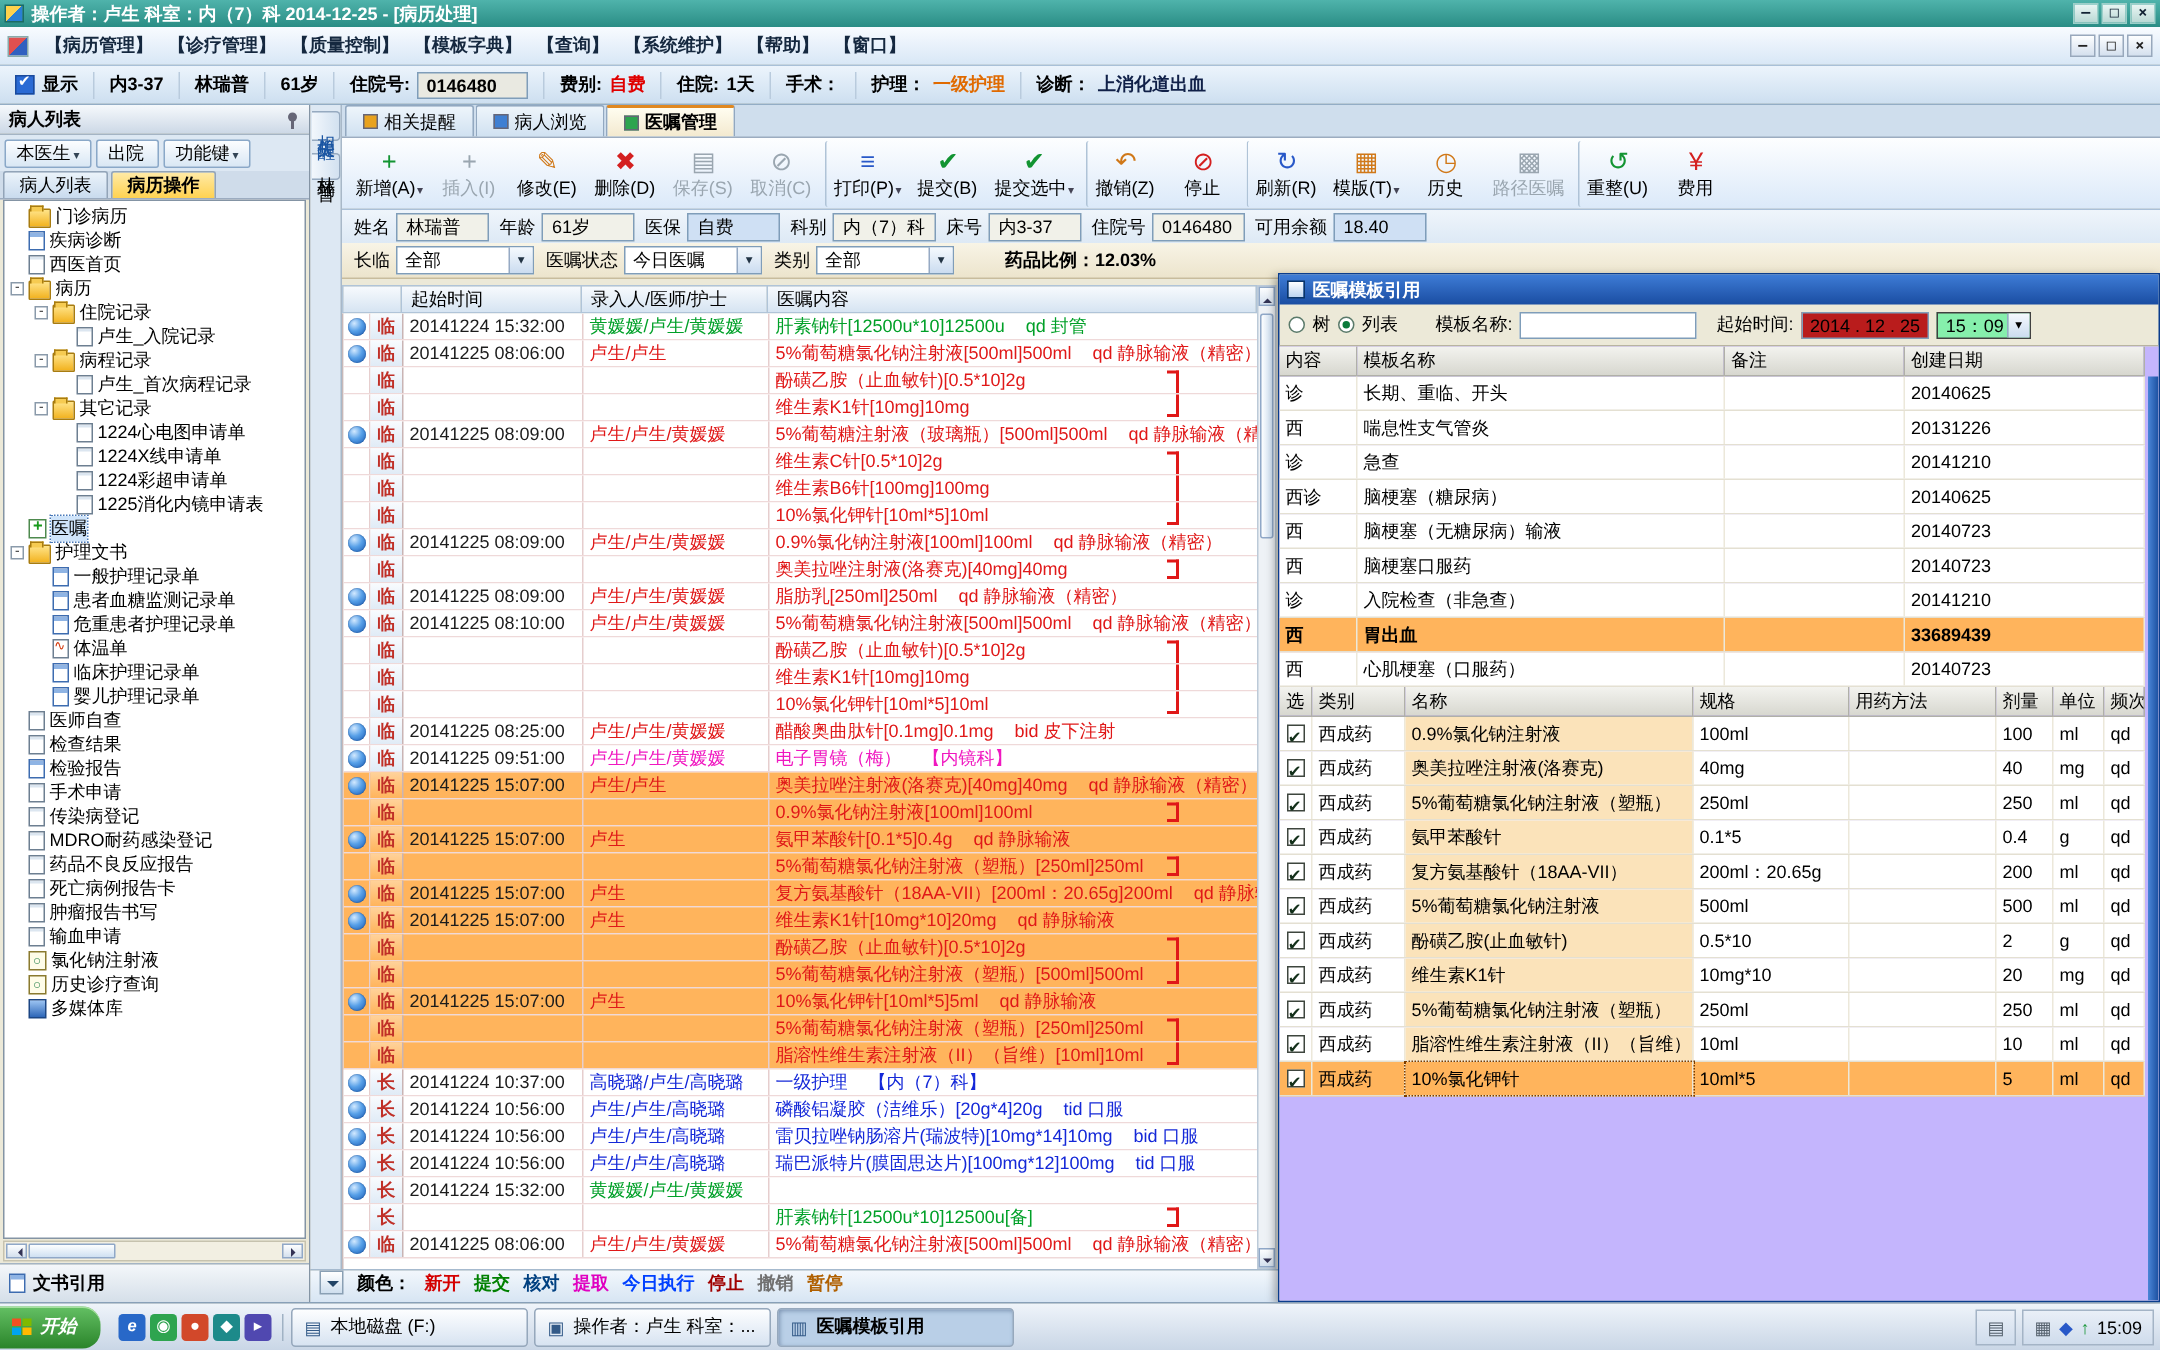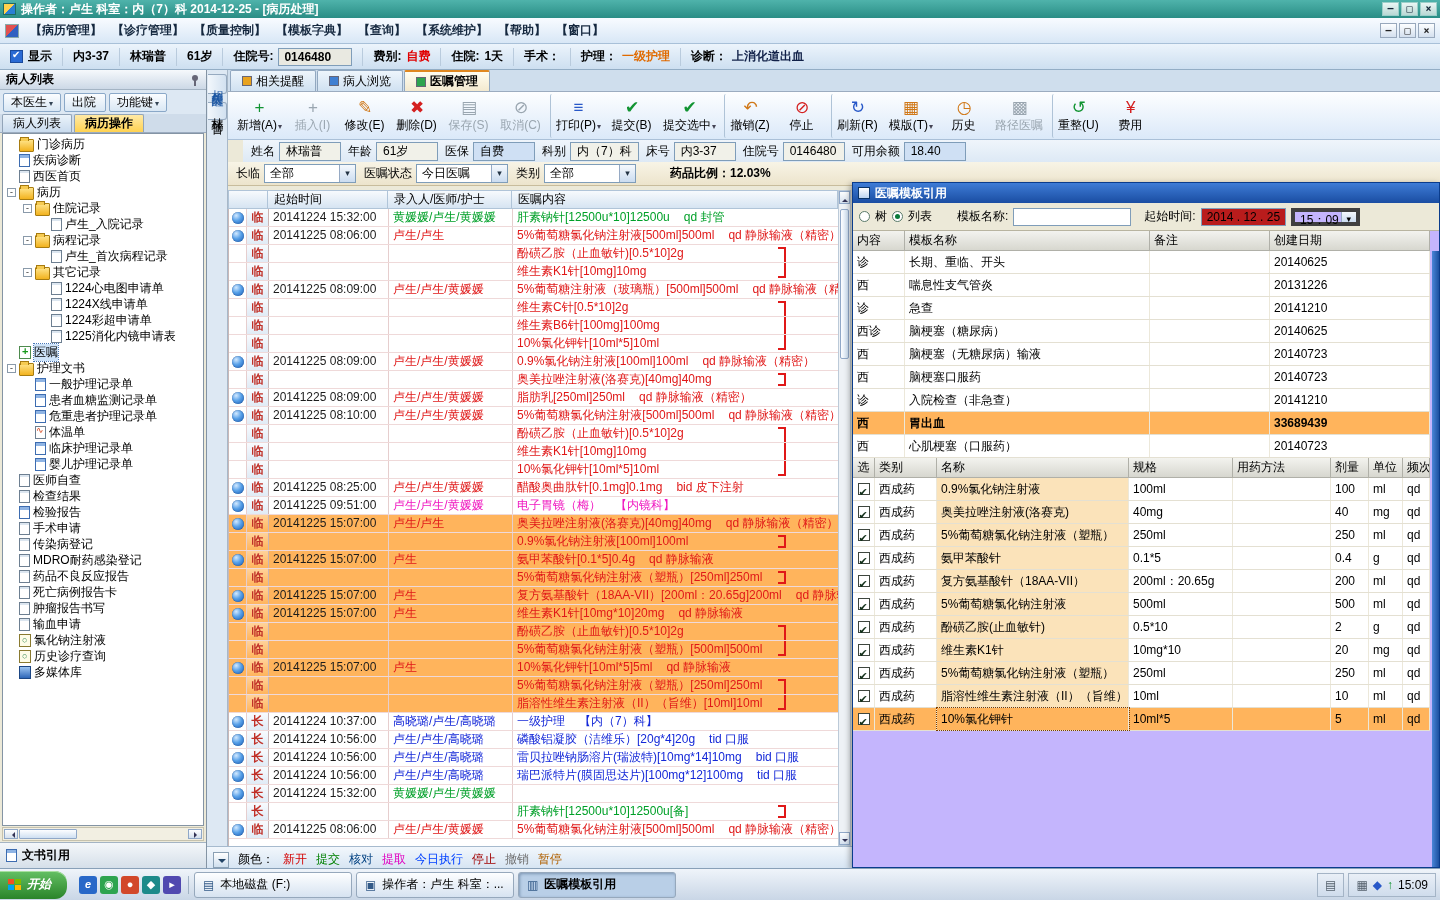--- a/index.html
+++ b/index.html
@@ -96,21 +96,21 @@
 .icn-rem{background:#e8a21e}.icn-view{background:#3f7fd2}.icn-ord{background:#2ea44f}
 .mtoolbar{position:absolute;left:0;top:22px;right:0;height:48px;display:flex;align-items:center;padding:0 4px;
   background:linear-gradient(#fdfeff,#dbe9f9);border-bottom:1px solid #aac0d8}
 .tbtn{min-width:52px;height:44px;display:flex;flex-direction:column;align-items:center;justify-content:center;padding:0 5px;border-radius:2px}
 .tbtn.sp{border-left:1px solid #afc3d7;margin-left:3px}
 .ticon{font-size:17px;line-height:19px}
 .ic-g{color:#129432}.ic-r{color:#d42020}.ic-o{color:#d07818}.ic-b{color:#2858c8}.ic-dis{color:#9aa6b0}
 .tbtn.disabled{color:#9aa6b0}
 .tlbl{font-size:12px;white-space:nowrap}
 .tdd{font-size:8px;color:#445;margin-left:1px}
-.mfields{position:absolute;left:15px;top:70px;right:0;height:22px;display:flex;align-items:center;gap:7px;padding:0 8px;
+.mfields{position:absolute;left:0;top:70px;right:0;height:22px;display:flex;align-items:center;gap:7px;padding:0 8px;
   background:linear-gradient(#eff5fb,#dde9f5)}
 .field{display:flex;align-items:center;gap:4px}
 .fbox{border:1px solid #7f9db9;background:#f1f1e9;height:19px;line-height:17px;padding:0 6px;min-width:62px;white-space:nowrap}
 .fsel{background:#cfe0f4}
 .mfilter{position:absolute;left:0;top:92px;right:0;height:24px;display:flex;align-items:center;gap:8px;padding:0 8px;
   background:linear-gradient(#f8f4e6,#ece4cc);border-bottom:1px solid #c8bc9c}
 .filter{display:flex;align-items:center;gap:4px}
 .combo{position:relative;border:1px solid #7f9db9;background:#fff;height:19px;line-height:17px;min-width:92px;padding:0 18px 0 5px;white-space:nowrap}
 .combo::after{content:"▾";position:absolute;right:0;top:0;bottom:0;width:15px;text-align:center;line-height:16px;font-size:9px;color:#234;
   background:linear-gradient(#f5f9fd,#cbdcf0);border-left:1px solid #96aac4}
@@ -140,39 +140,39 @@
 .oc.br-bot::after{border-bottom:2px solid #e01818;bottom:2px}
 .oc.br-one::after{border-top:2px solid #e01818;border-bottom:2px solid #e01818;top:2px;bottom:2px}
 .vscroll{position:absolute;left:610px;top:120px;bottom:0;width:13px;background:#eef2f6;border:1px solid #bccad8}
 .varrow{position:absolute;left:0;right:0;height:13px;background:linear-gradient(#fdfeff,#d4e0ee);border:1px solid #90a8c8}
 .varrow.up{top:0}.varrow.dn{bottom:0}
 .varrow.up::after{content:"";position:absolute;left:2px;top:4px;border:3px solid transparent;border-bottom-color:#335}
 .varrow.dn::after{content:"";position:absolute;left:2px;top:6px;border:3px solid transparent;border-top-color:#335}
 .vthumb{position:absolute;left:1px;right:1px;top:18px;height:150px;background:linear-gradient(90deg,#fdfeff,#cfe0f2);border:1px solid #90a8c8;border-radius:2px}
 
 
-.legend{position:absolute;left:207px;width:645px;top:846px;height:22px;display:flex;align-items:flex-end;gap:9px;
-  background:linear-gradient(#f2f7fc,#d7e5f3);border-top:1px solid #a6bace;padding:0 6px;font-weight:normal;z-index:3}
+.legend{position:absolute;left:207px;width:645px;top:846px;height:22px;display:flex;align-items:flex-start;gap:9px;
+  background:linear-gradient(#f2f7fc,#d7e5f3);border-top:1px solid #a6bace;padding:0 6px;font-weight:bold;z-index:3}
 .legbtn{width:16px;height:16px;border:1px solid #8aa0b4;background:linear-gradient(#fff,#cfdfee);position:relative}
 .legbtn::after{content:"";position:absolute;left:4px;top:6px;border:4px solid transparent;border-top-color:#246}
 .leg-new{color:#d40000}.leg-sub{color:#008000}.leg-chk{color:#004080}.leg-ext{color:#e000c0}
 .leg-today{color:#0040ff}.leg-stop{color:#a00000}.leg-undo{color:#707070}.leg-pause{color:#b06000}
 
 
 .twin{position:absolute;left:852px;top:182px;width:588px;bottom:32px;z-index:5;background:#ece9d8;
   border:1px solid #0a3c8c;box-shadow:-2px 2px 6px rgba(0,0,0,.35);display:flex;flex-direction:column}
 .twin-title{height:20px;display:flex;align-items:center;gap:5px;padding:0 5px;color:#fff;font-weight:bold;
   background:linear-gradient(#3e7cd6,#1a4da2)}
 .twin-icon{width:12px;height:12px;background:linear-gradient(#fff,#bcd4f0);border:1px solid #0a3468}
 .twin-tools{height:28px;display:flex;align-items:center;gap:5px;padding:0 6px;border-bottom:1px solid #b8b4a0}
 .radio{width:11px;height:11px;border:1px solid #5a7a6a;border-radius:50%;background:#fff;position:relative;flex:none}
 .radio.on::after{content:"";position:absolute;inset:2px;border-radius:50%;background:#0a7a3a}
 .tw-input{width:118px;height:18px;border:1px solid #7f9db9;background:#fff}
 .tw-date{border:1px solid #7f9db9;background:#b91c1c;height:18px;line-height:16px;padding:0 5px;white-space:nowrap}
-.tw-time{position:relative;border:4px solid #404040;background:#c4b5fd;height:18px;line-height:16px;padding:0 17px 0 5px;white-space:nowrap}
+.tw-time{position:relative;border:1px solid #404040;background:#86efac;height:18px;line-height:16px;padding:0 17px 0 5px;white-space:nowrap}
 .tw-time::after{content:"▾";position:absolute;right:0;top:0;bottom:0;width:14px;text-align:center;line-height:15px;font-size:9px;
   background:linear-gradient(#f5f9fd,#cbdcf0);border-left:1px solid #96aac4}
 .twin-body{flex:1;background:#c4b5fd;overflow:hidden;padding-right:9px;position:relative}
 .thead{display:flex;height:20px}
 .hc{background:linear-gradient(#f3f3ef,#d7d7cf);border-right:1px solid #b0b0a8;border-bottom:1px solid #b0b0a8;
   padding:0 4px;line-height:19px;white-space:nowrap;overflow:hidden}
 .t1c1{width:52px;flex:none}.t1c2{width:245px;flex:none}.t1c3{width:120px;flex:none}.t1c4{flex:1}
 .t1row{display:flex;height:23px;line-height:22px;border-bottom:1px solid #e4e0d2;background:#fff;white-space:nowrap}
 .t1row>span{border-right:1px solid #ecE8da;padding:0 4px;overflow:hidden}
 .t1row.sel{background:#ffb45c;font-weight:bold}

